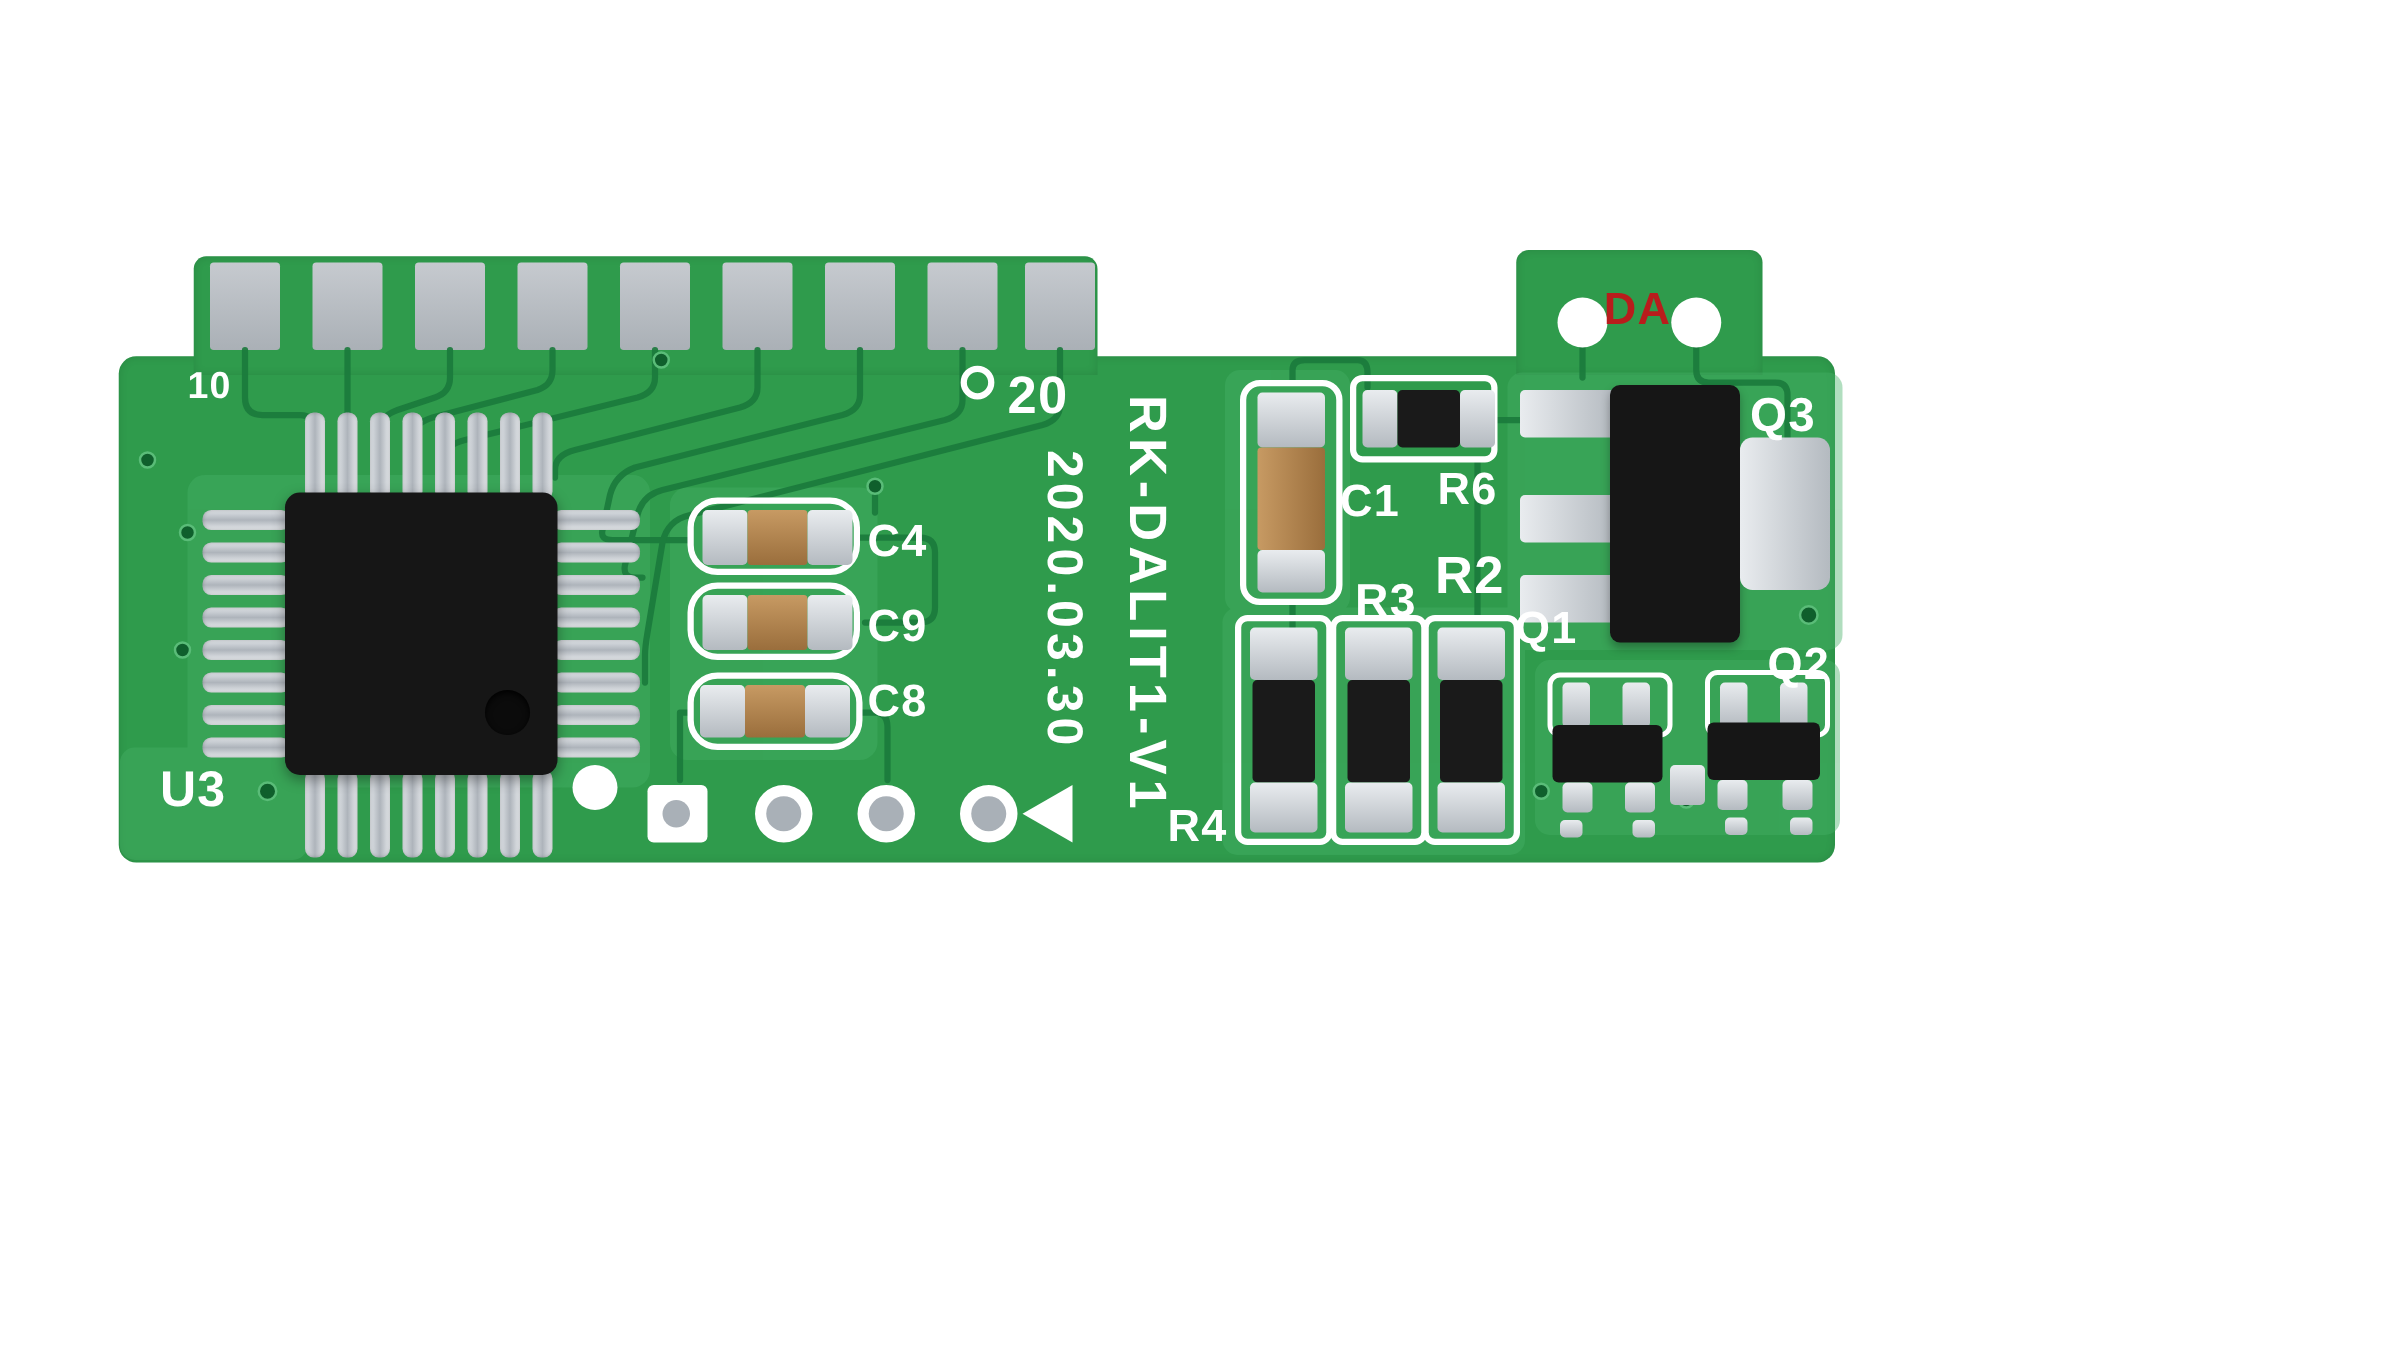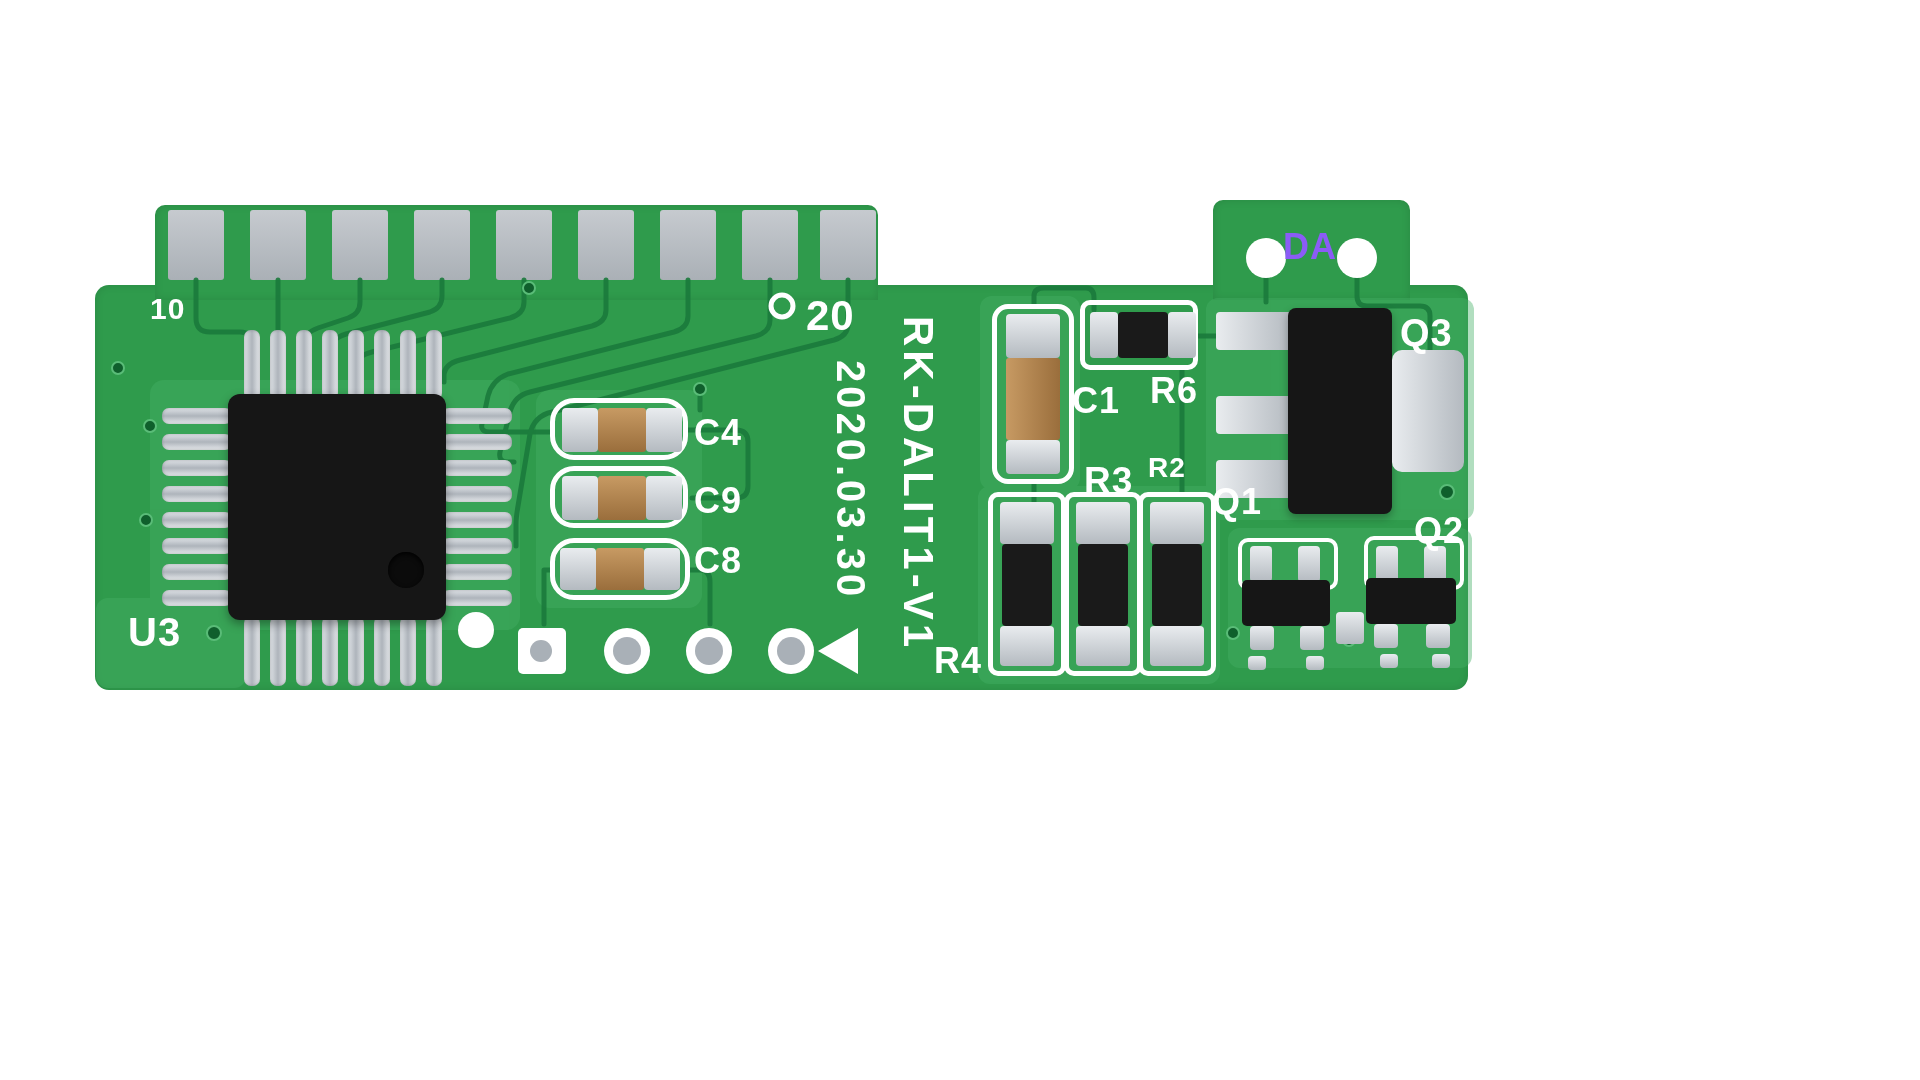--- a/index.html
+++ b/index.html
@@ -21,21 +21,21 @@
   .u3dot { left:388px; top:552px; width:36px; height:36px; border-radius:50%; background:#0b0b0b;
            box-shadow: inset 0 2px 5px #000; }
   .outline { position:absolute; border:5px solid #ffffff; border-radius:24px; }
   .outline-sq { position:absolute; border:5px solid #ffffff; border-radius:10px; }
   .met { position:absolute; background:linear-gradient(180deg,#e9ecef,#b4bac0); border-radius:4px; }
   .met-v { position:absolute; background:linear-gradient(90deg,#e9ecef,#b4bac0); border-radius:4px; }
   .tan { position:absolute; background:linear-gradient(180deg,#c79a63,#9a6e3c); border-radius:3px; }
   .tan-v { position:absolute; background:linear-gradient(90deg,#c79a63,#9a6e3c); border-radius:3px; }
   .blk { position:absolute; background:#1a1a1a; border-radius:4px; }
   .label { position:absolute; color:#ffffff; font-weight:700; letter-spacing:1px; }
-  .label-dark { color:#8b5cf6; }
+  .label-dark { color:#b91c1c; }
   .vtext { writing-mode:vertical-rl; text-orientation:mixed; letter-spacing:4px; }
   .wcircle { position:absolute; border-radius:50%; background:#ffffff; }
   .gcircle { position:absolute; border-radius:50%; background:#a9b0b7; }
   .tri { position:absolute; width:0; height:0; border-top:23px solid transparent;
          border-bottom:23px solid transparent; border-right:40px solid #ffffff; }
   svg { position:absolute; left:0; top:0; }
 </style>
 </head>
 <body>
 
@@ -222,20 +222,20 @@
   <div class="label" style="left:806px;top:292px;font-size:42px">20</div>
   <div class="label" style="left:128px;top:610px;font-size:40px">U3</div>
   <div class="label" style="left:694px;top:412px;font-size:36px">C4</div>
   <div class="label" style="left:694px;top:480px;font-size:36px">C9</div>
   <div class="label" style="left:694px;top:540px;font-size:36px">C8</div>
   <div class="label vtext" style="left:828px;top:360px;font-size:40px">2020.03.30</div>
   <div class="label vtext" style="left:894px;top:316px;font-size:42px">RK-DALIT1-V1</div>
   <div class="label" style="left:1072px;top:380px;font-size:36px">C1</div>
   <div class="label" style="left:1150px;top:370px;font-size:36px">R6</div>
   <div class="label" style="left:1084px;top:460px;font-size:37px">R3</div>
-  <div class="label" style="left:1148px;top:452px;font-size:28px">R2</div>
+  <div class="label" style="left:1148px;top:436px;font-size:42px">R2</div>
   <div class="label" style="left:934px;top:640px;font-size:36px">R4</div>
   <div class="label" style="left:1212px;top:481px;font-size:36px">Q1</div>
   <div class="label" style="left:1414px;top:510px;font-size:36px">Q2</div>
   <div class="label" style="left:1400px;top:312px;font-size:38px">Q3</div>
   <div class="label label-dark" style="left:1282px;top:226px;width:56px;text-align:center;font-size:36px">DA</div>
 
 </div>
 
 </body></html>

